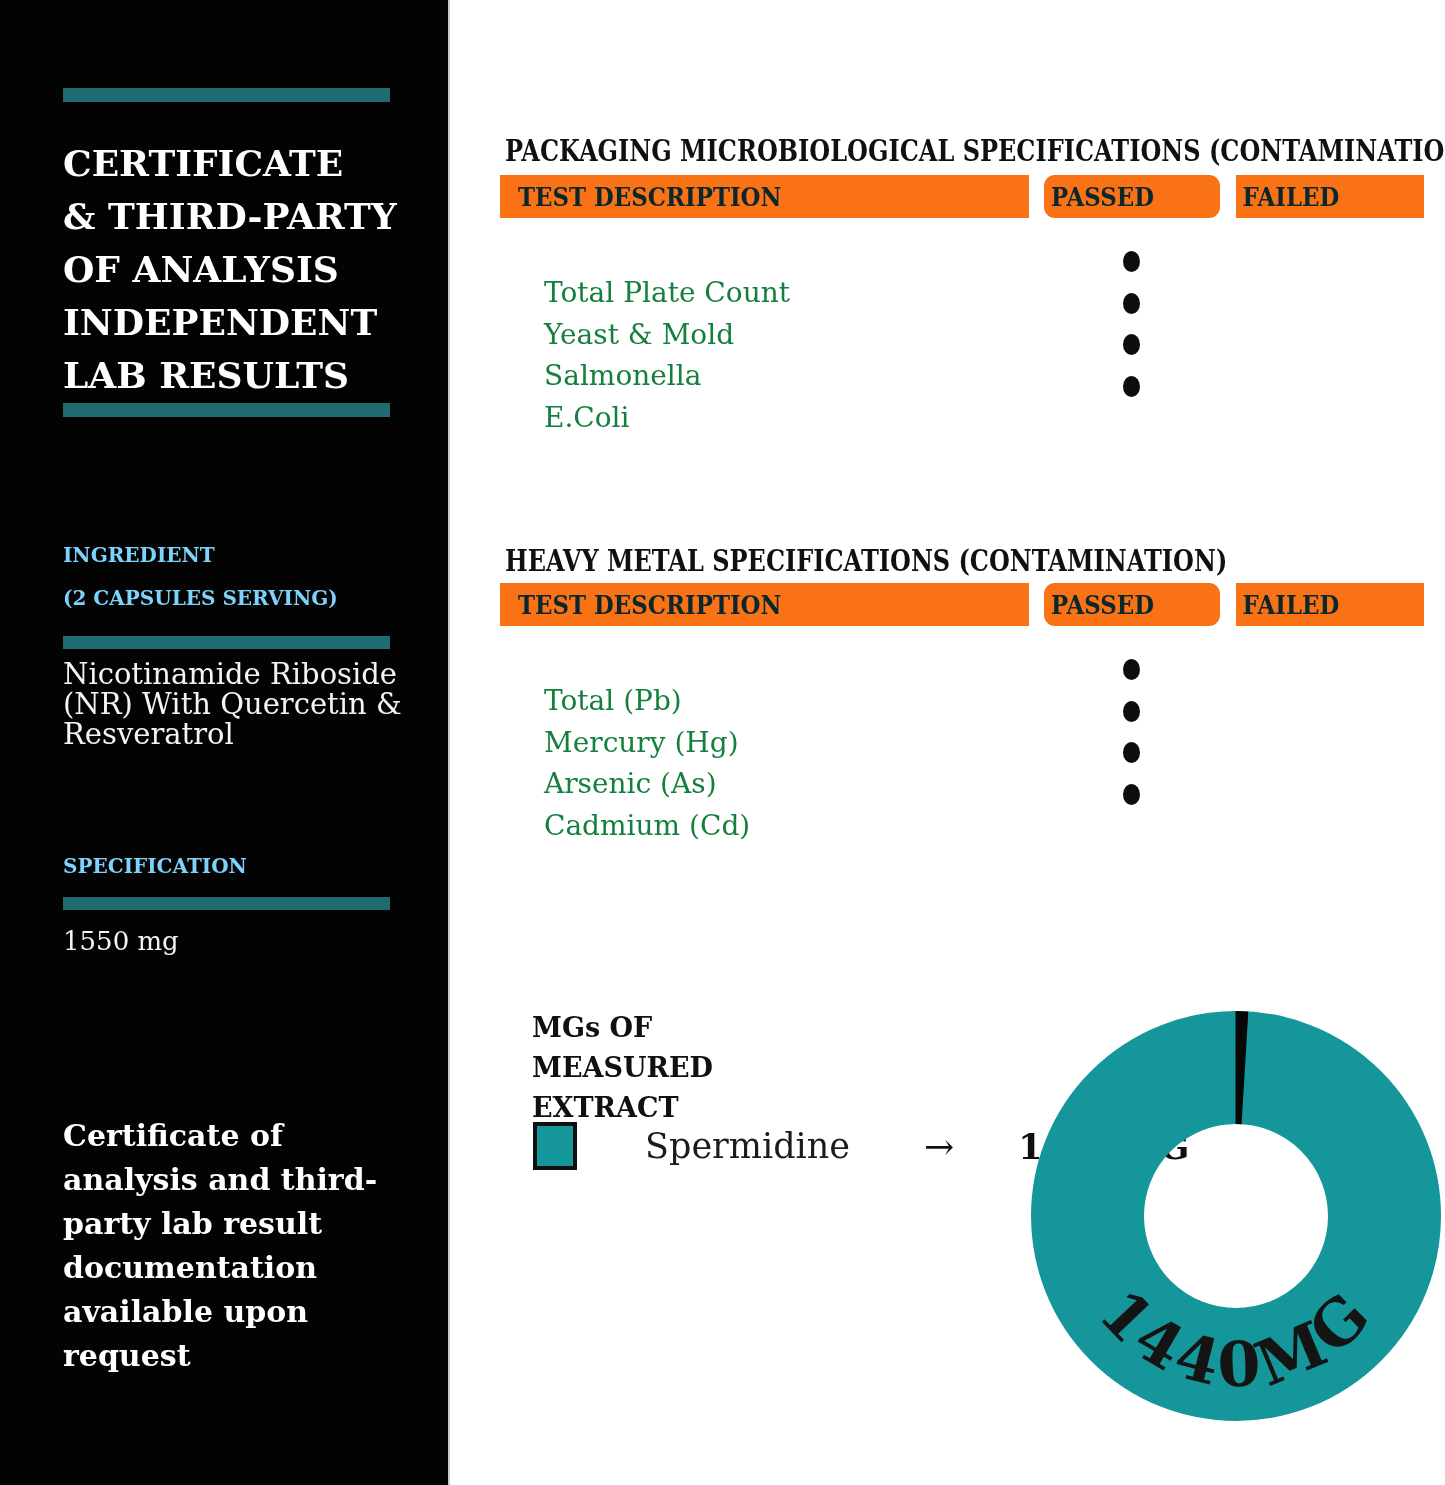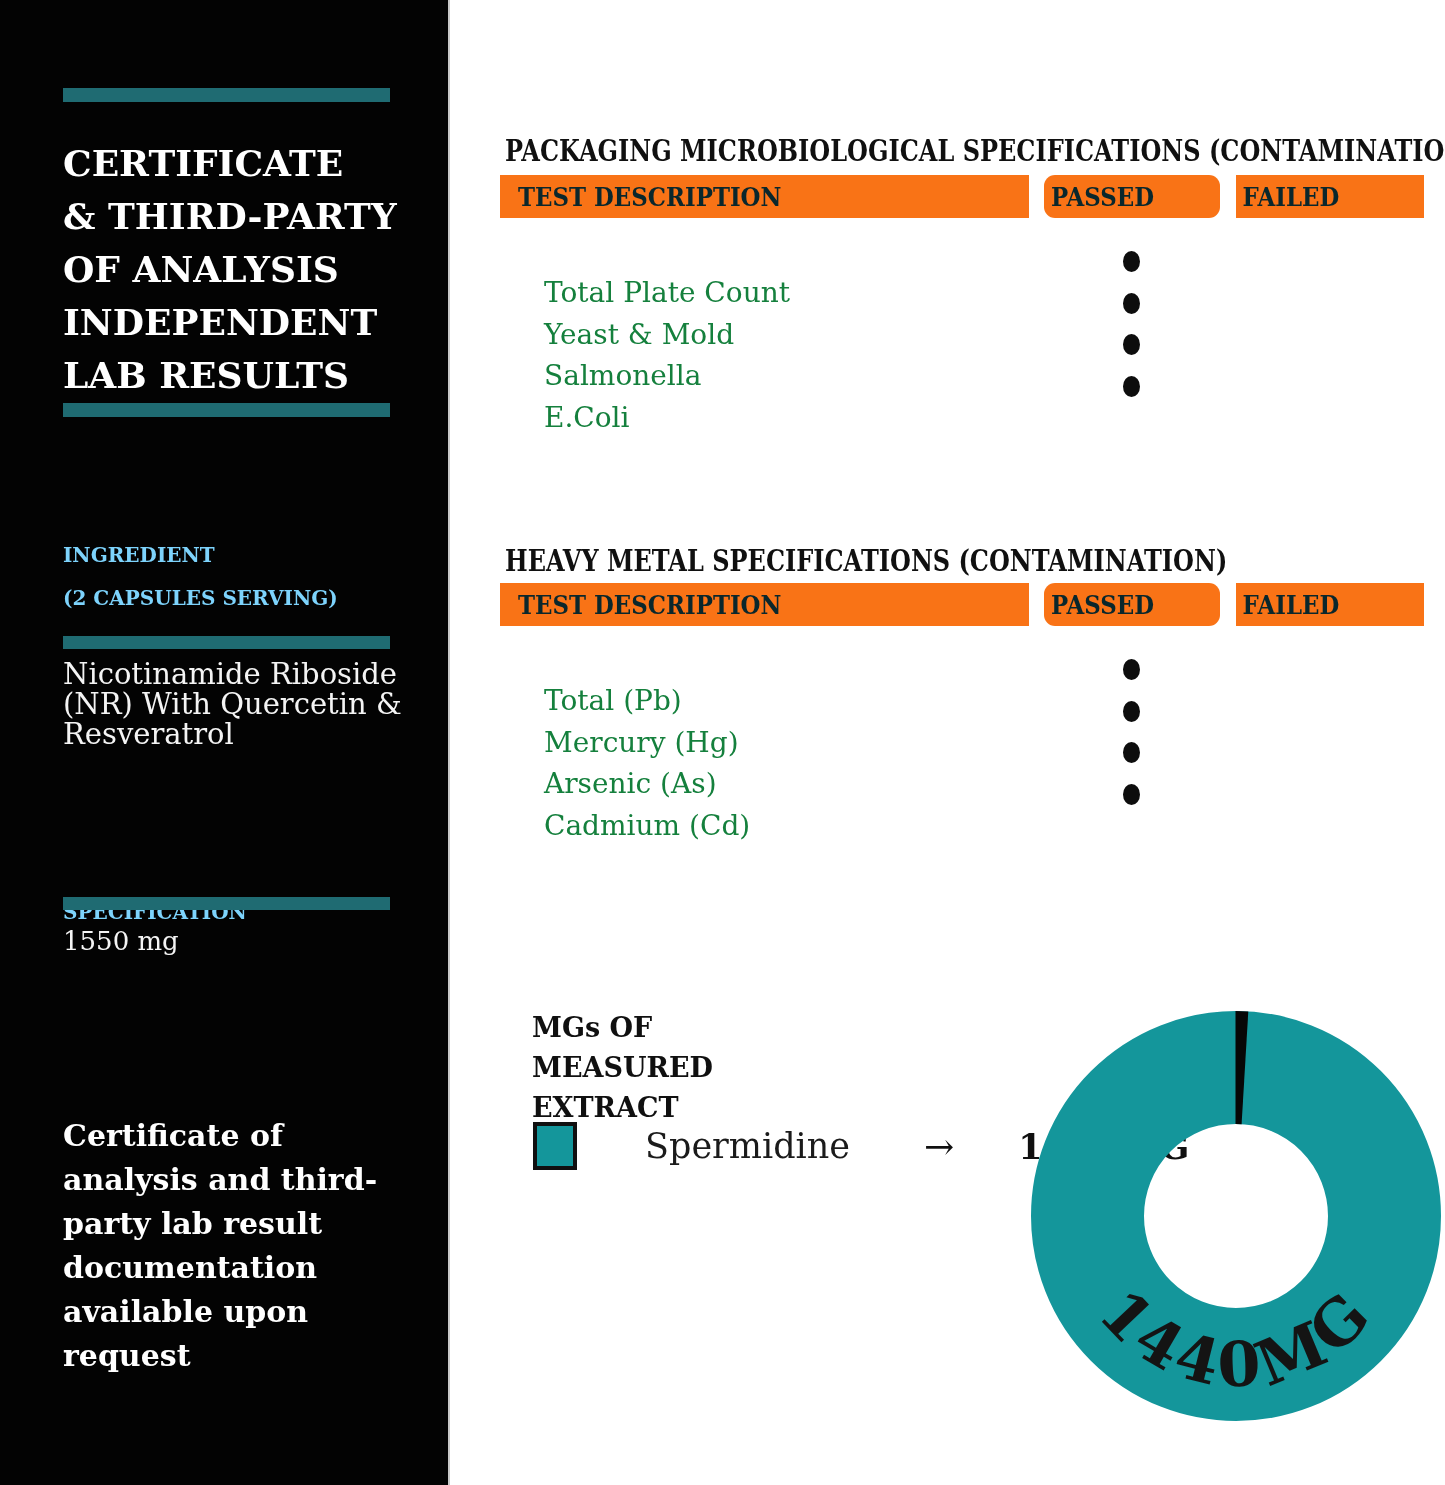--- a/index.html
+++ b/index.html
@@ -14,21 +14,21 @@
   .bar-1 { top:88px; }
   .bar-2 { top:403px; }
   .bar-3 { top:636px; height:13px; }
   .bar-4 { top:897px; height:13px; }
   .side-title { position:absolute; left:63px; top:113px; width:360px;
                 font-size:36px; font-weight:bold; line-height:53px; color:#ffffff; }
   .side-title span { display:block; }
   .side-h2 { position:absolute; left:63px; width:360px; color:#7dd3fc;
              font-size:20px; font-weight:bold; line-height:43px; }
   .ingredient-h { top:534px; }
-  .spec-h { top:845px;margin-top:46px; }
+  .spec-h { top:845px; }
   .side-h2 span { display:block; }
   .ingredient-v { position:absolute; left:63px; top:659px; width:345px; color:#f4f4f4;
                   font-size:29px; line-height:30px; font-weight:normal; }
   .spec-v { position:absolute; left:63px; top:926px; color:#f4f4f4; font-size:26px; }
   .side-note { position:absolute; left:63px; top:1114px; width:340px; color:#ffffff;
                font-size:30px; font-weight:bold; line-height:44px; }
   
   .section-title { position:absolute; left:505px; white-space:nowrap; color:#101010;
                    font-size:30px; font-weight:bold; transform:scaleX(0.80);
                    transform-origin:0 50%; letter-spacing:0px; }

